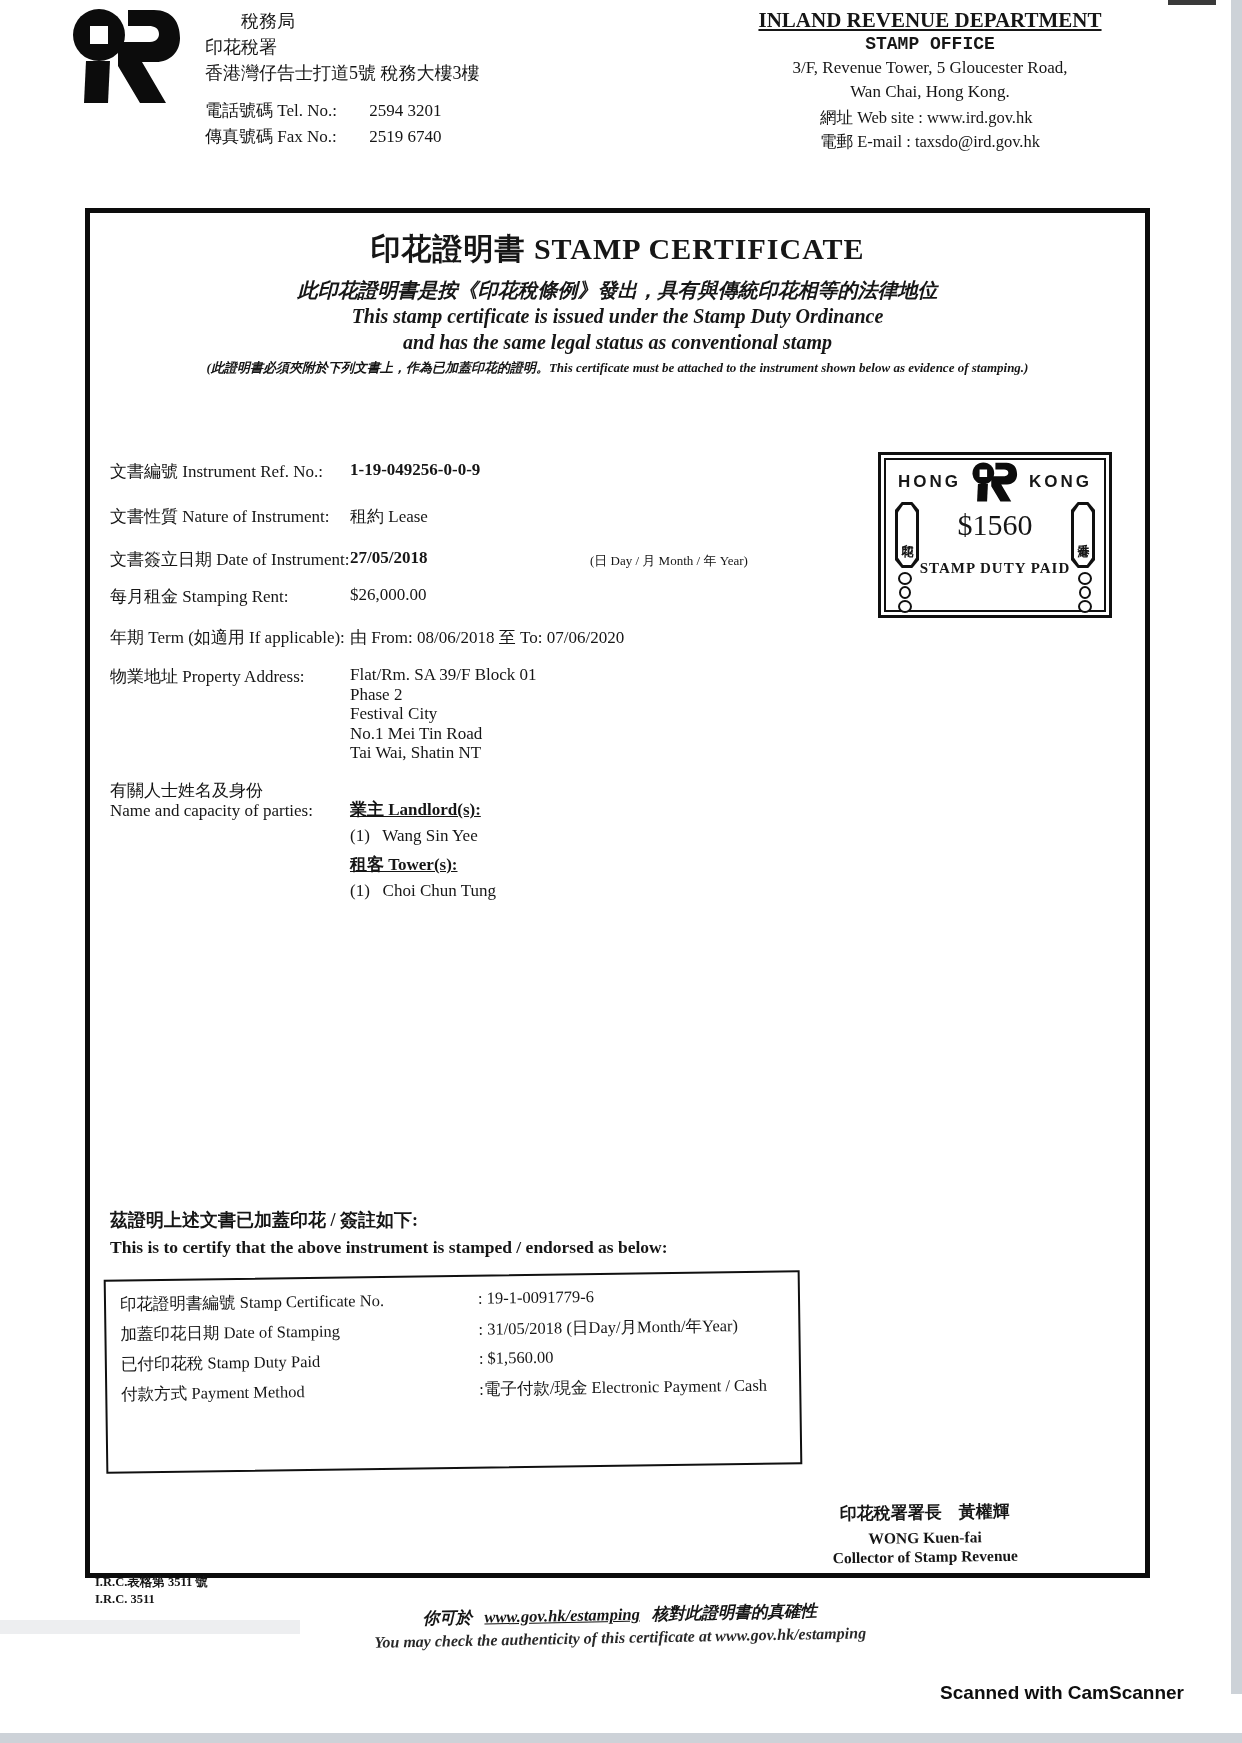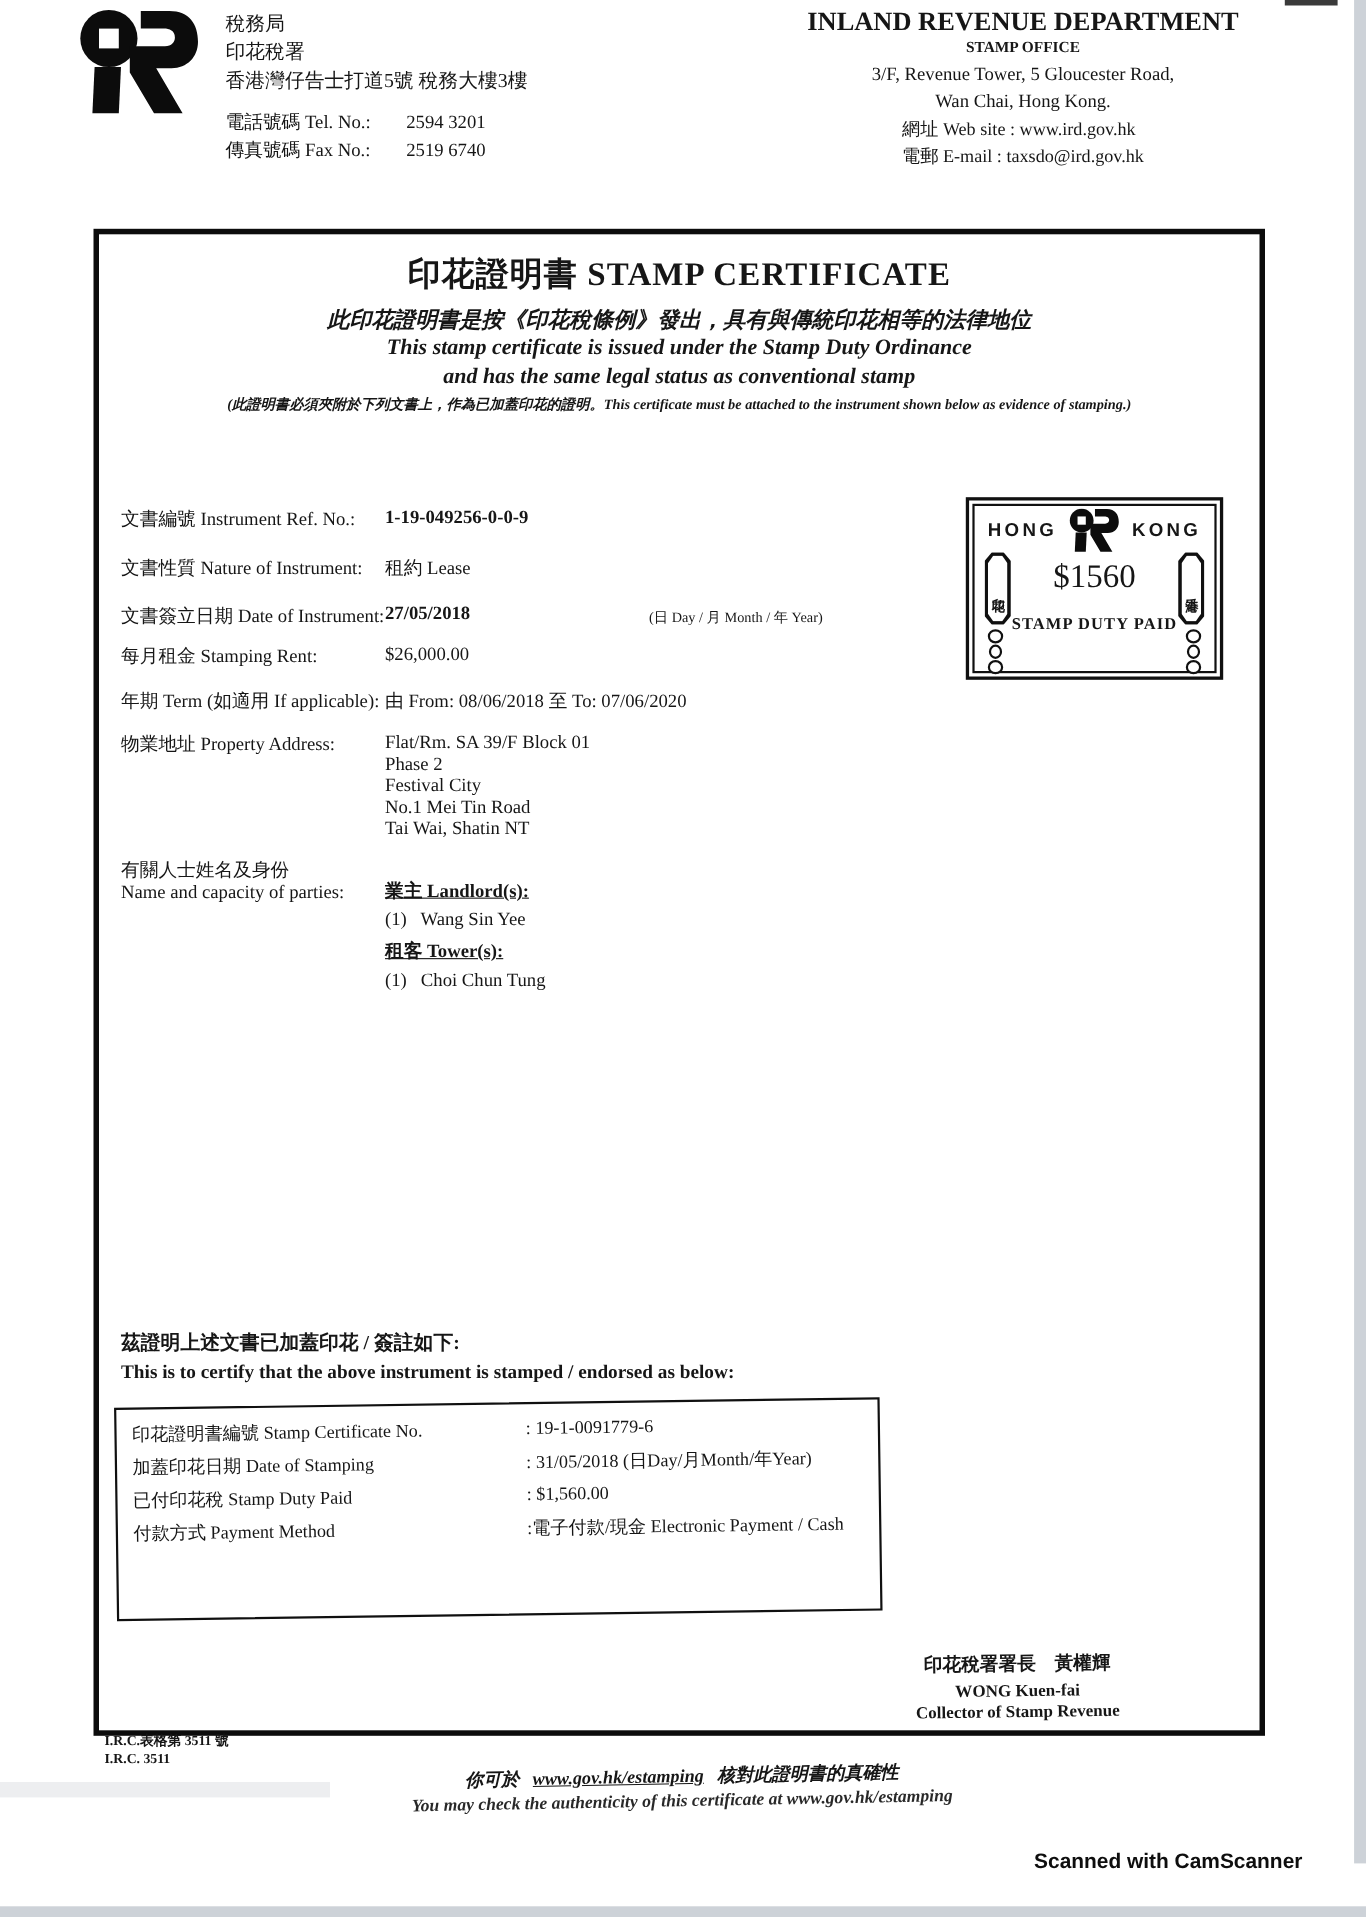--- a/index.html
+++ b/index.html
@@ -99,39 +99,39 @@
 <div class="page">
 
   <svg class="abs" style="left:72px; top:8px; width:110px; height:96px;" viewBox="0 0 110 96">
     <circle cx="27" cy="27" r="26" fill="#0c0c0c"></circle>
     <rect x="18" y="18" width="18" height="18" fill="#ffffff"></rect>
     <path d="M14,53 L38,53 L36,95 L12,95 Z" fill="#0c0c0c"></path>
     <path d="M56,2 L82,2 C100,2 108,14 108,30 C108,44 98,54 84,54 L70,54 L94,95 L68,95 L46,58 L46,34 L78,34 C84,34 87,30 87,26 C87,20 82,18 77,18 L56,18 Z" fill="#0c0c0c"></path>
   </svg>
 
   <div class="abs hdr-zh" style="left:205px; top:8px;">
-    <span style="display:block;">稅務局</span>
+    <span style="display:block;margin-left:36px;">稅務局</span>
     <span style="display:block;">印花稅署</span>
     <span style="display:block;">香港灣仔告士打道5號  稅務大樓3樓</span>
   </div>
 
   <div class="abs hdr-contact" style="left:205px; top:98px;">
     <div>
       <span class="lbl">電話號碼 Tel. No.:</span>
       <span>2594 3201</span>
     </div>
     <div>
       <span class="lbl">傳真號碼 Fax No.:</span>
       <span>2519 6740</span>
     </div>
   </div>
 
   <div class="abs hdr-en" style="left:720px; top:8px;">
-    <span class="b" style="display:block; font-size:24px;">INLAND REVENUE DEPARTMENT</span>
-    <span class="b" style="display:block; font-size:14px;">STAMP OFFICE</span>
+    <span class="b" style="display:block; font-size:21px;text-decoration:underline;">INLAND REVENUE DEPARTMENT</span>
+    <span class="b" style="display:block; font-size:18px;font-family:Liberation Mono, monospace;">STAMP OFFICE</span>
     <span style="display:block;">3/F, Revenue Tower, 5 Gloucester Road,</span>
     <span style="display:block;">Wan Chai, Hong Kong.</span>
     <div class="hdr-links" style="display:inline-block; margin-top:2px;">
       <div>
         <span>網址  Web site : </span><span>www.ird.gov.hk</span>
       </div>
       <div>
         <span>電郵  E-mail : </span><span>taxsdo@ird.gov.hk</span>
       </div>
     </div>

